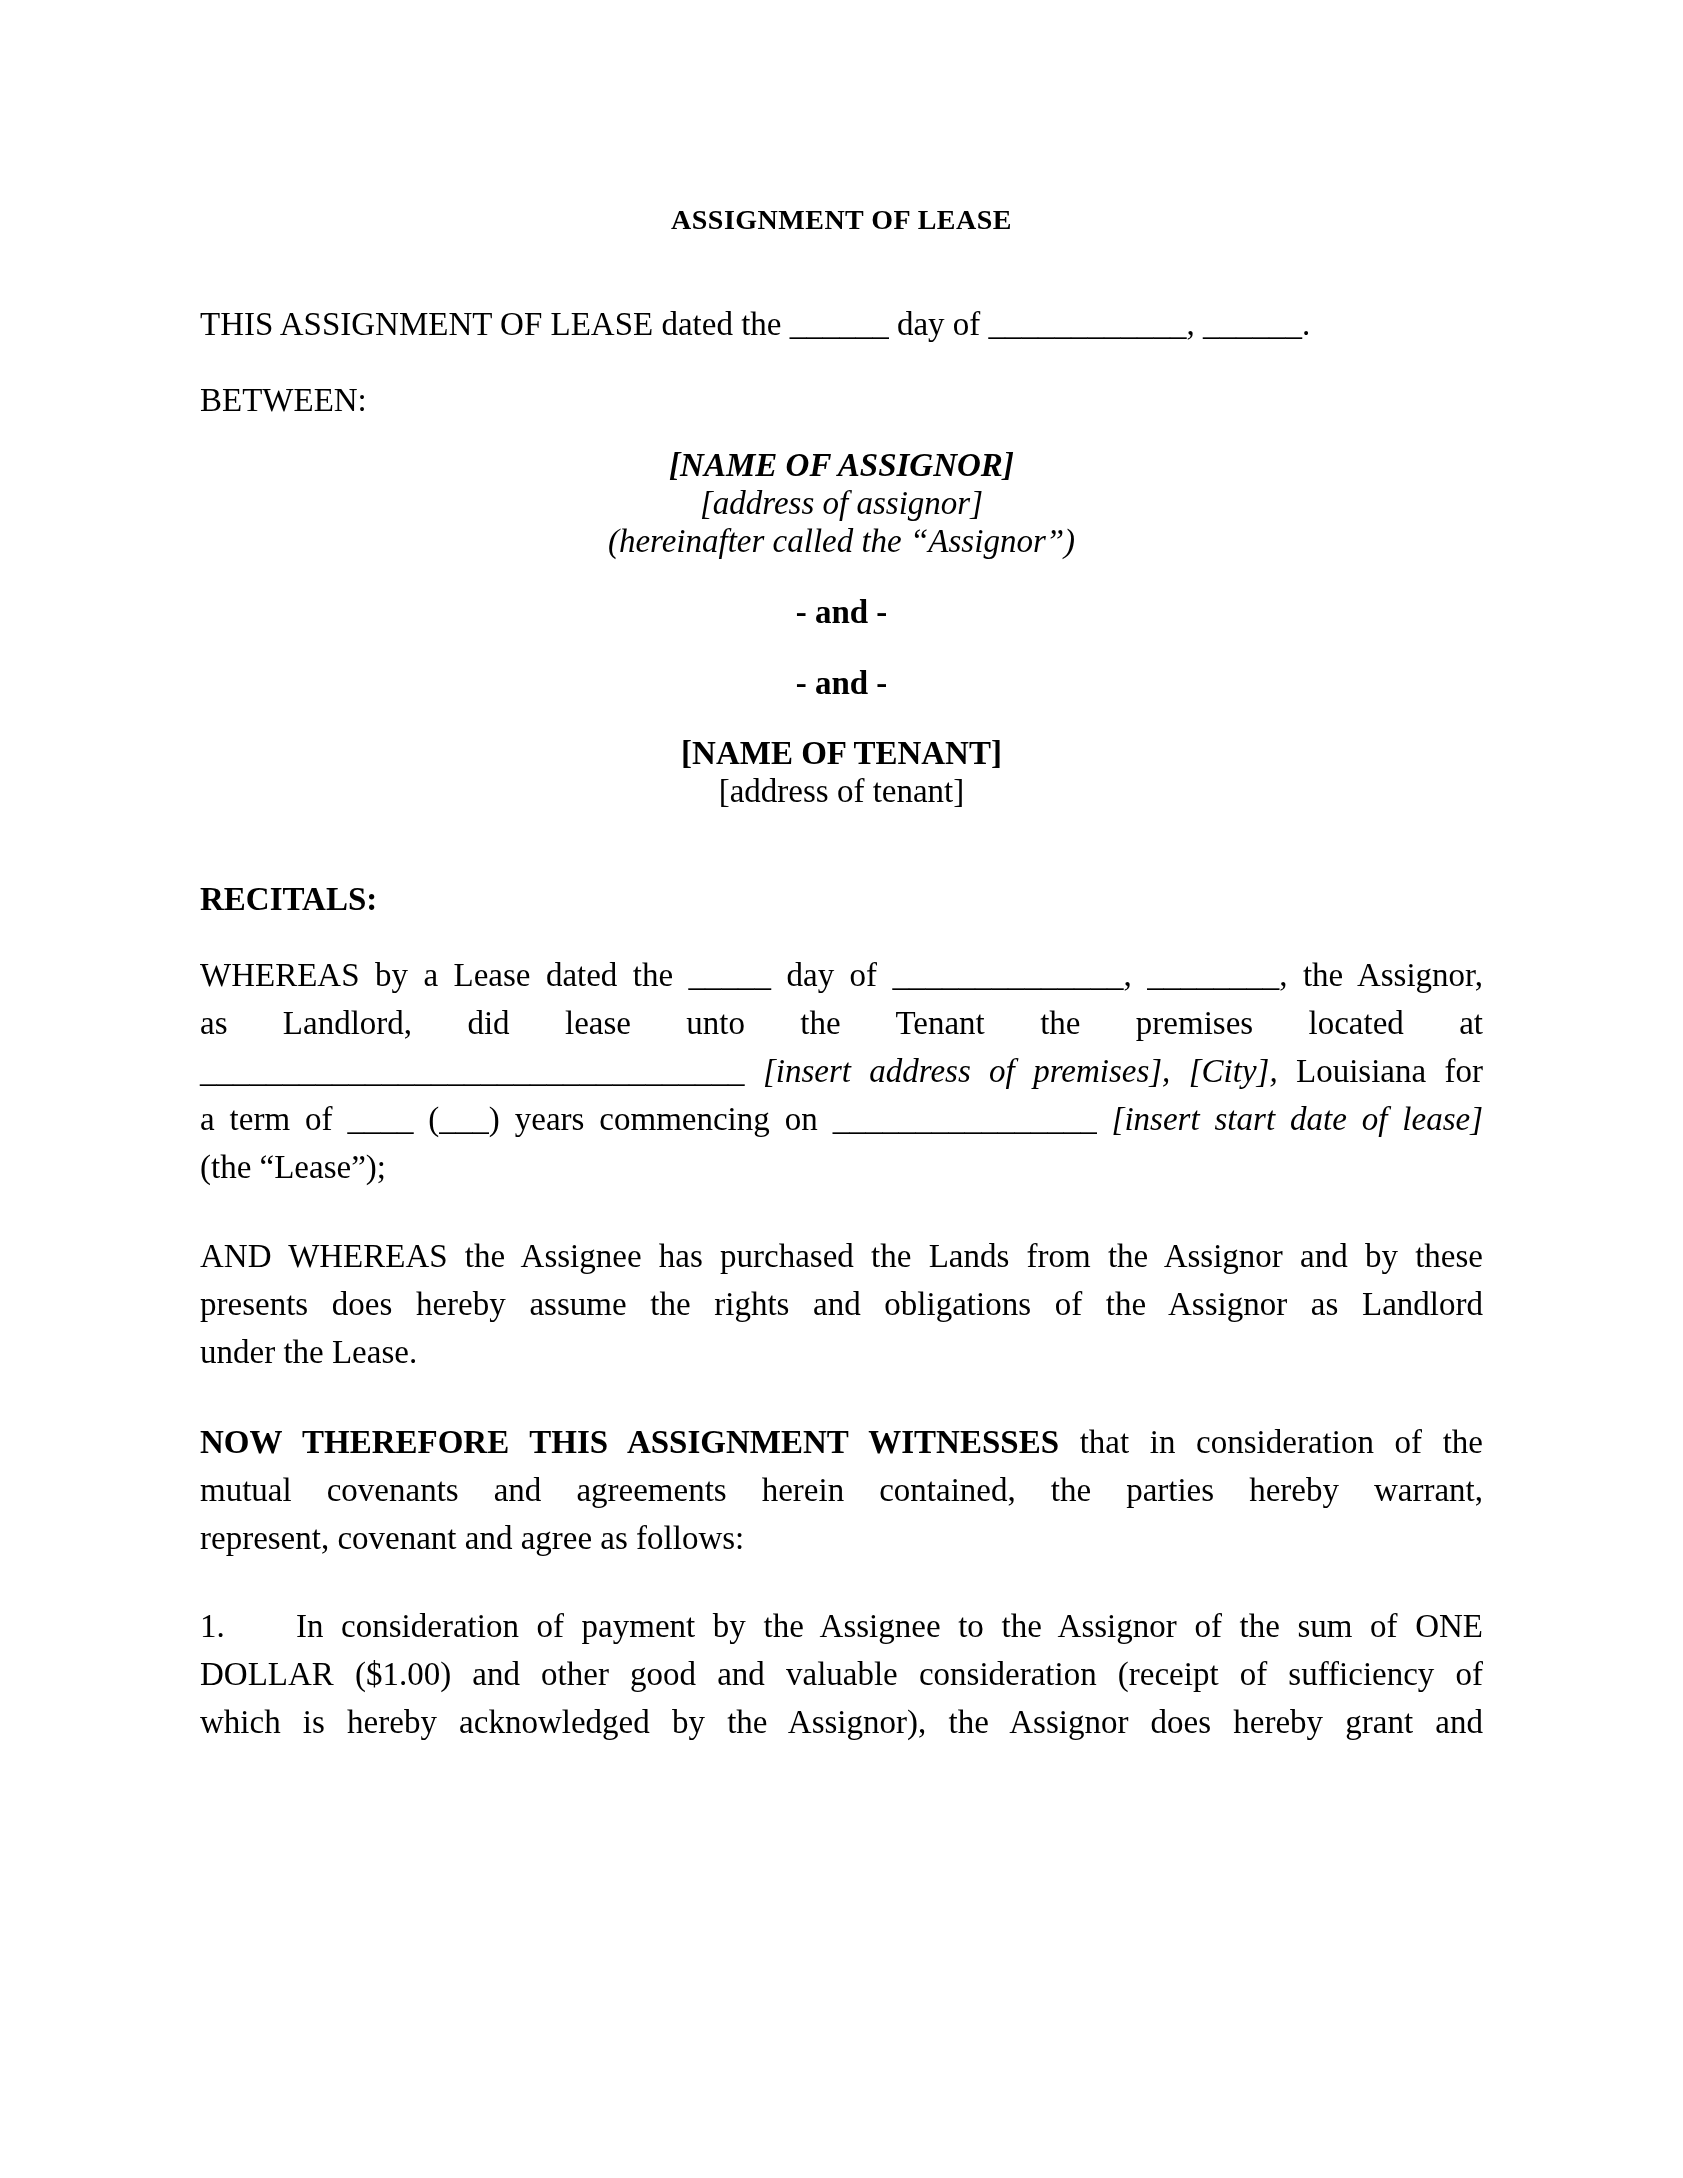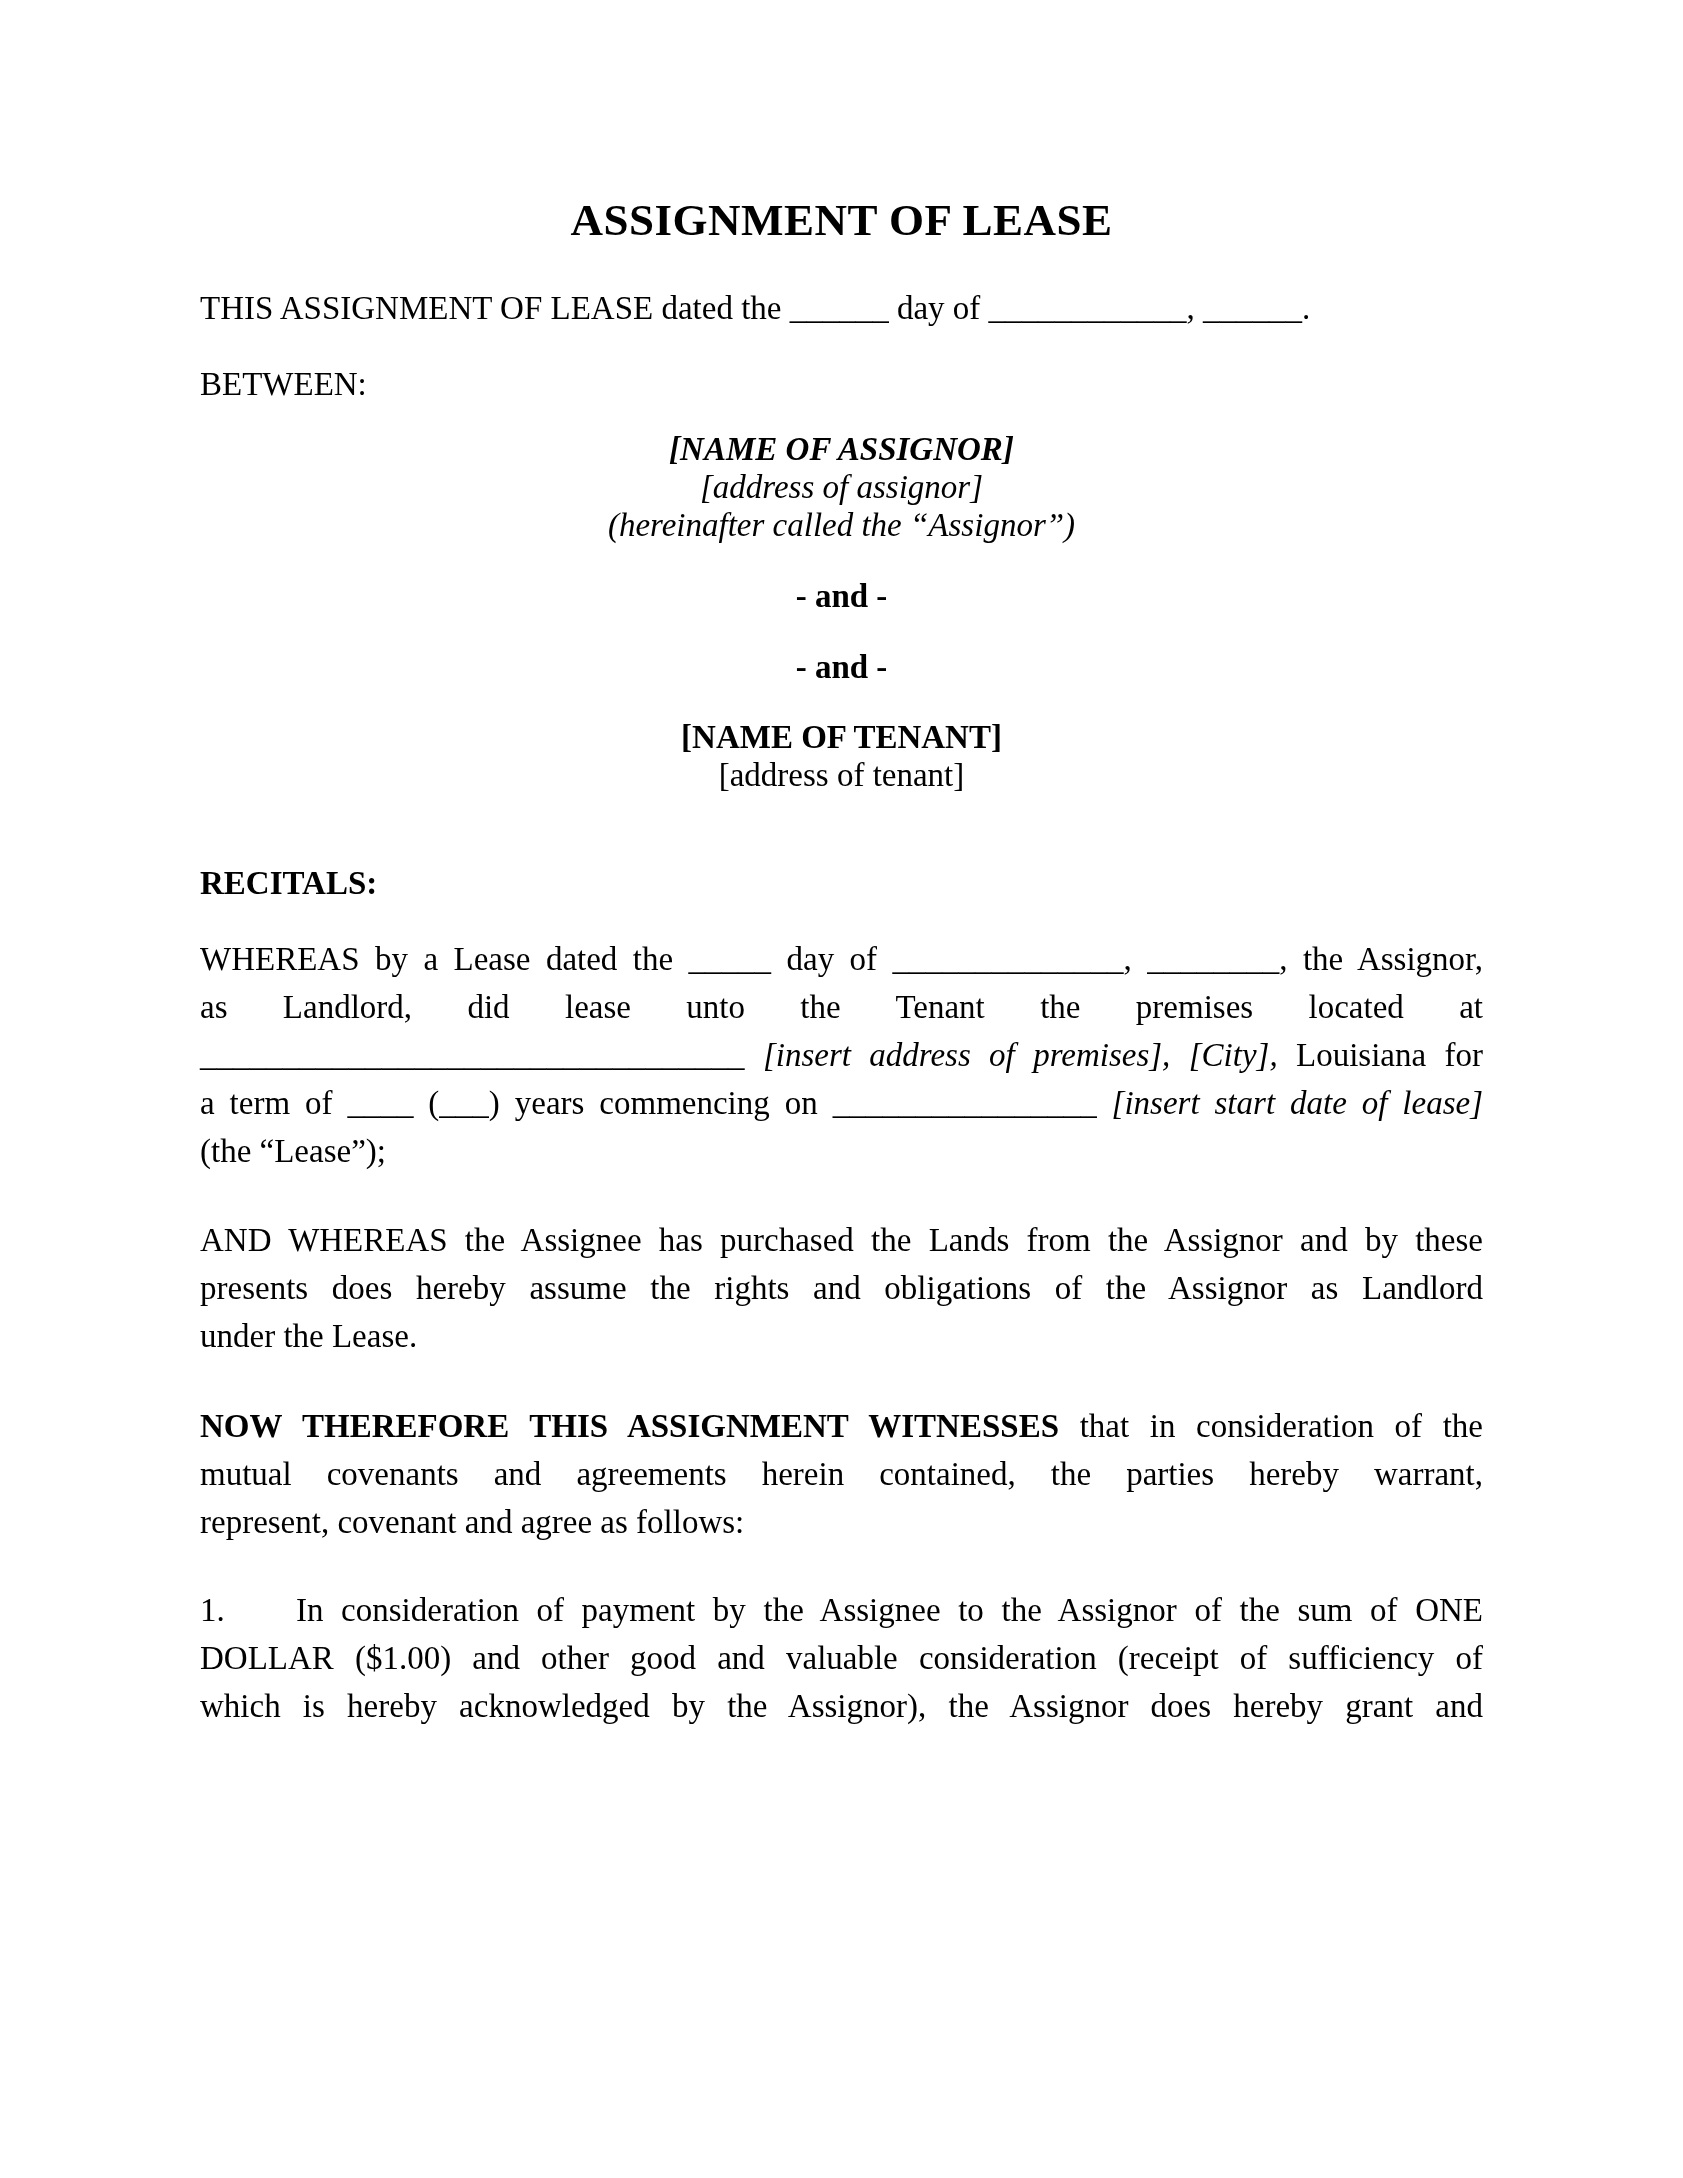--- a/index.html
+++ b/index.html
@@ -13,25 +13,25 @@
     font-family: "Liberation Serif", "DejaVu Serif", serif;
     font-size: 33px;
     line-height: 48px;
     box-sizing: border-box;
     padding: 196px 200px 0 200px;
     overflow: hidden;
   }
   .doc-title {
     text-align: center;
     font-weight: bold;
-    font-size: 45px;
+    font-size: 28px;
     letter-spacing: 0.5px;
     line-height: 48px;
   }
-  .intro { margin-top: 40px; }
+  .intro { margin-top: 56px; }
   .between-label { margin-top: 28px; font-weight: normal; }
   .party { text-align: center; line-height: 38px; }
   .party-first  { margin-top: 22px; font-style: italic; }
   .party-second { margin-top: 36px; }
   .party-third  { margin-top: 32px; }
   .party .party-name { font-weight: bold; }
   .and-sep {
     text-align: center;
     font-weight: bold;
     line-height: 38px;

